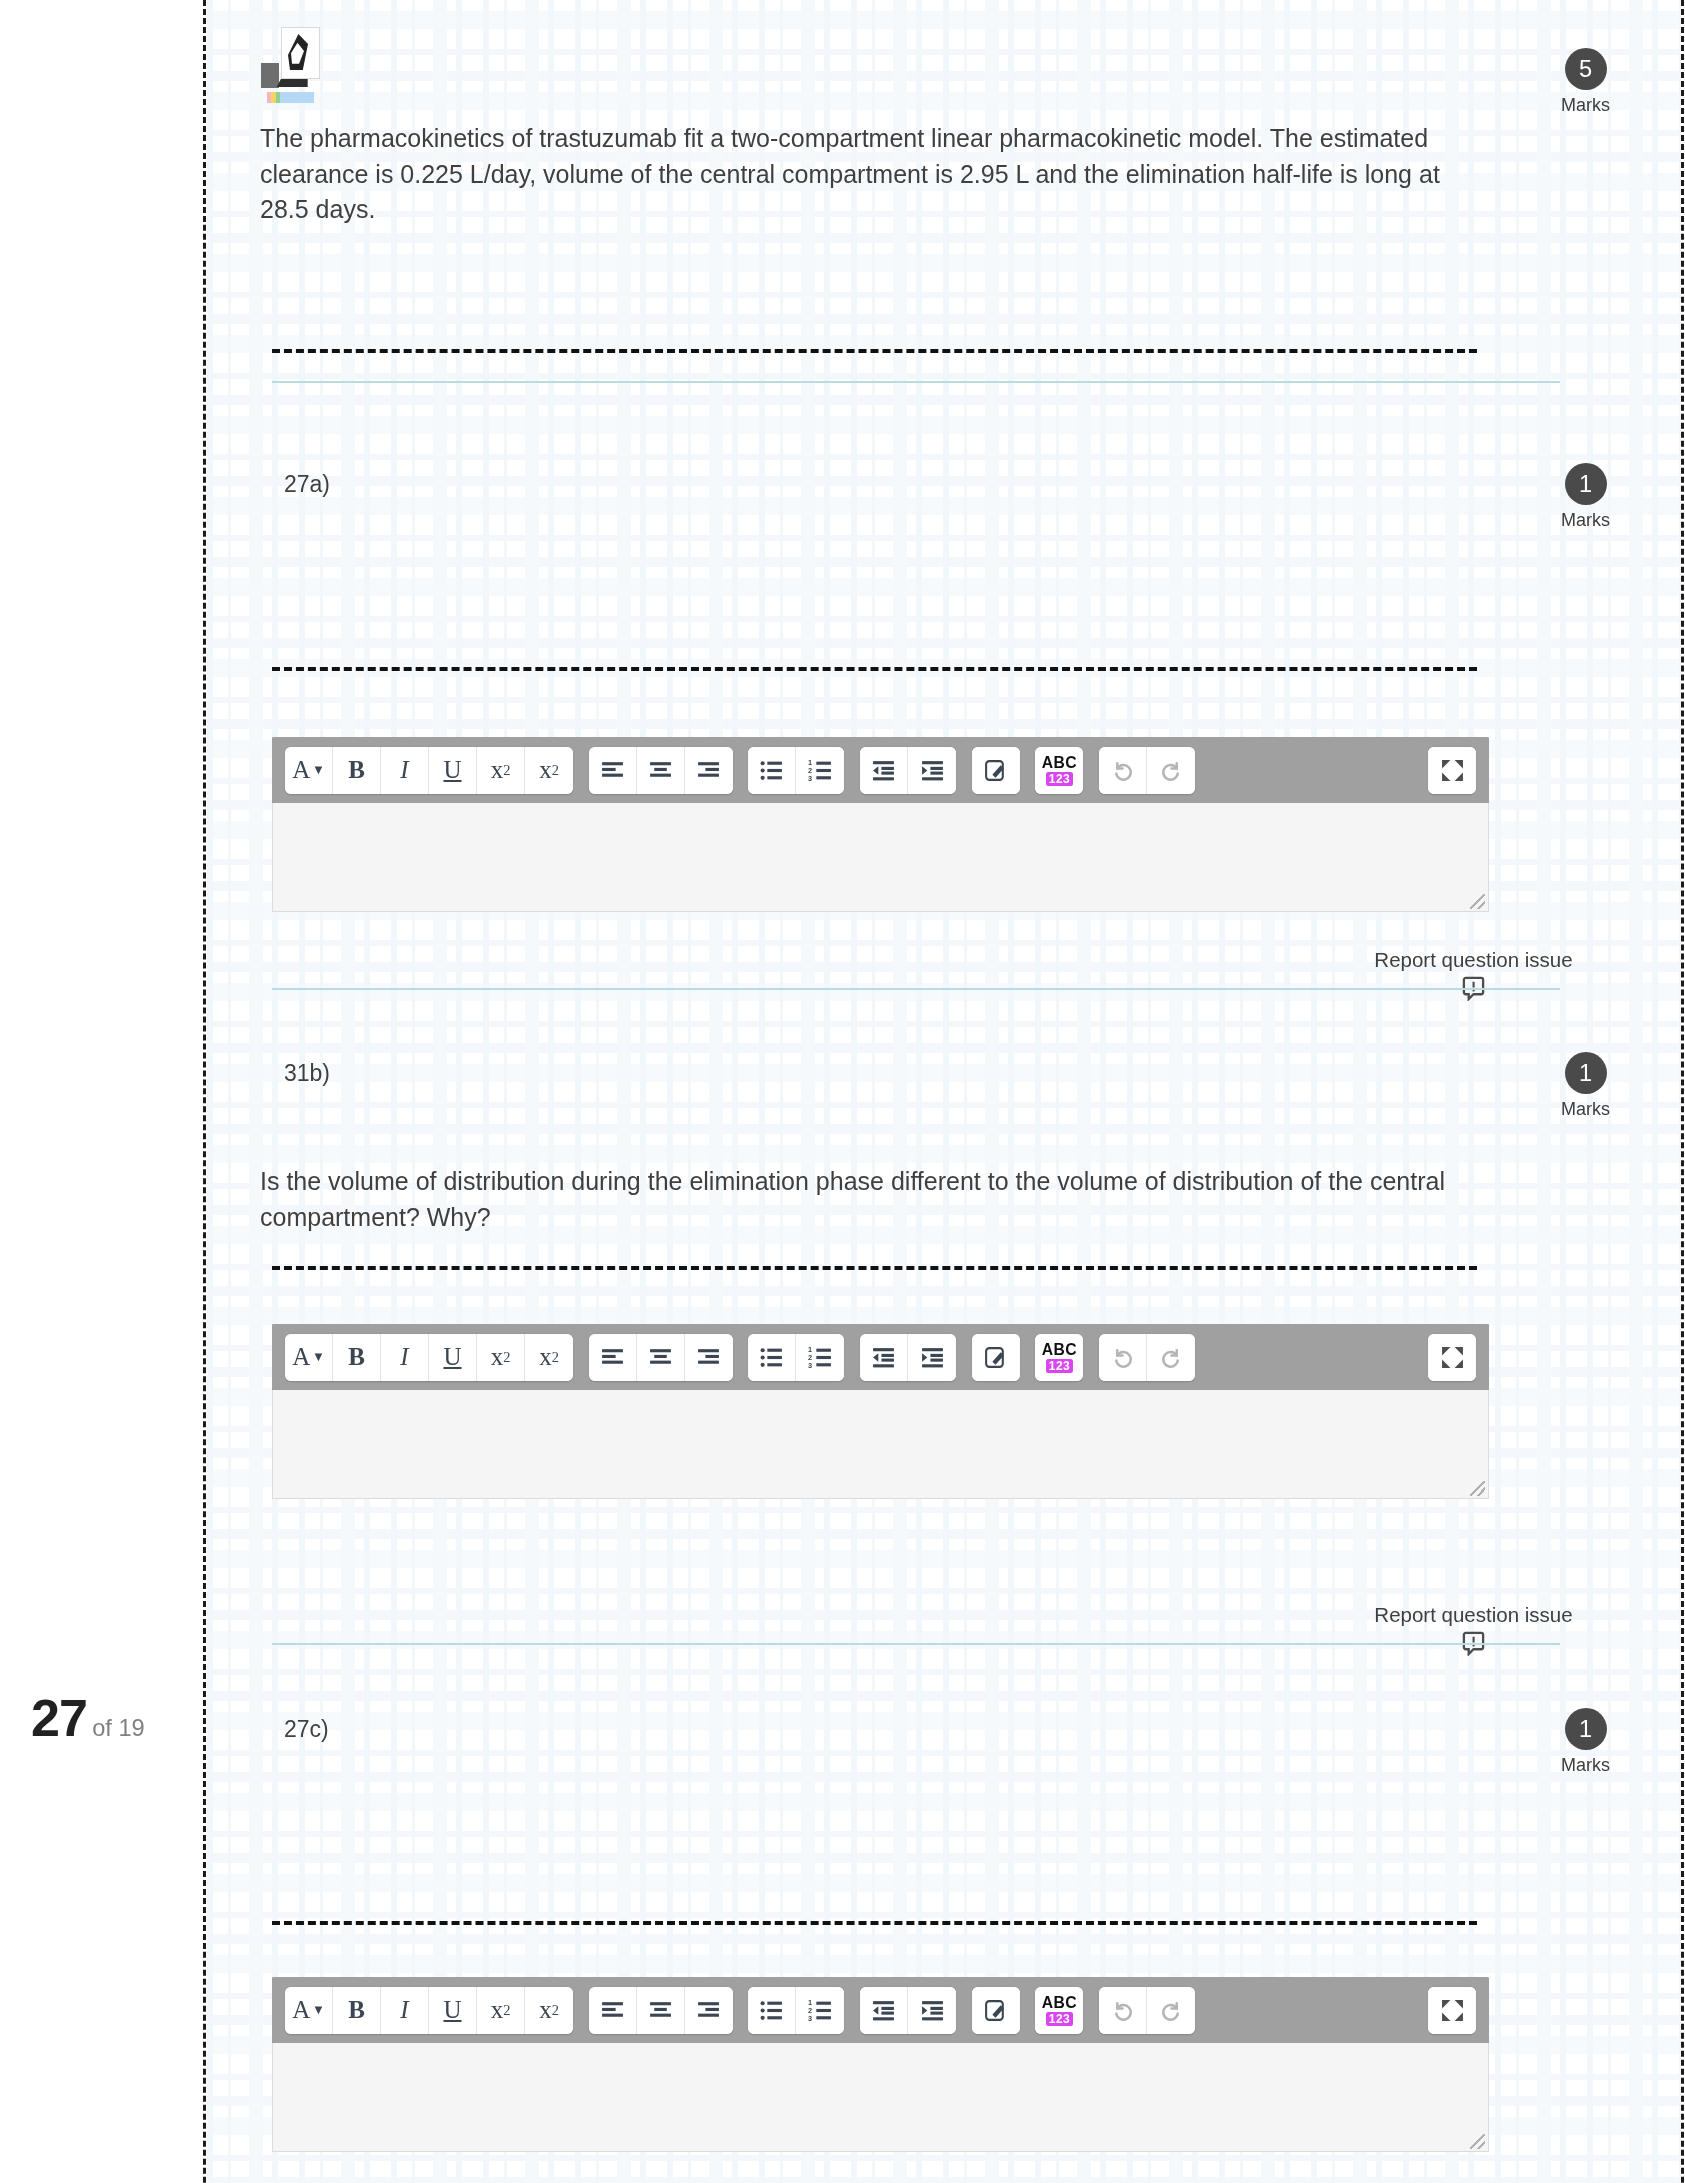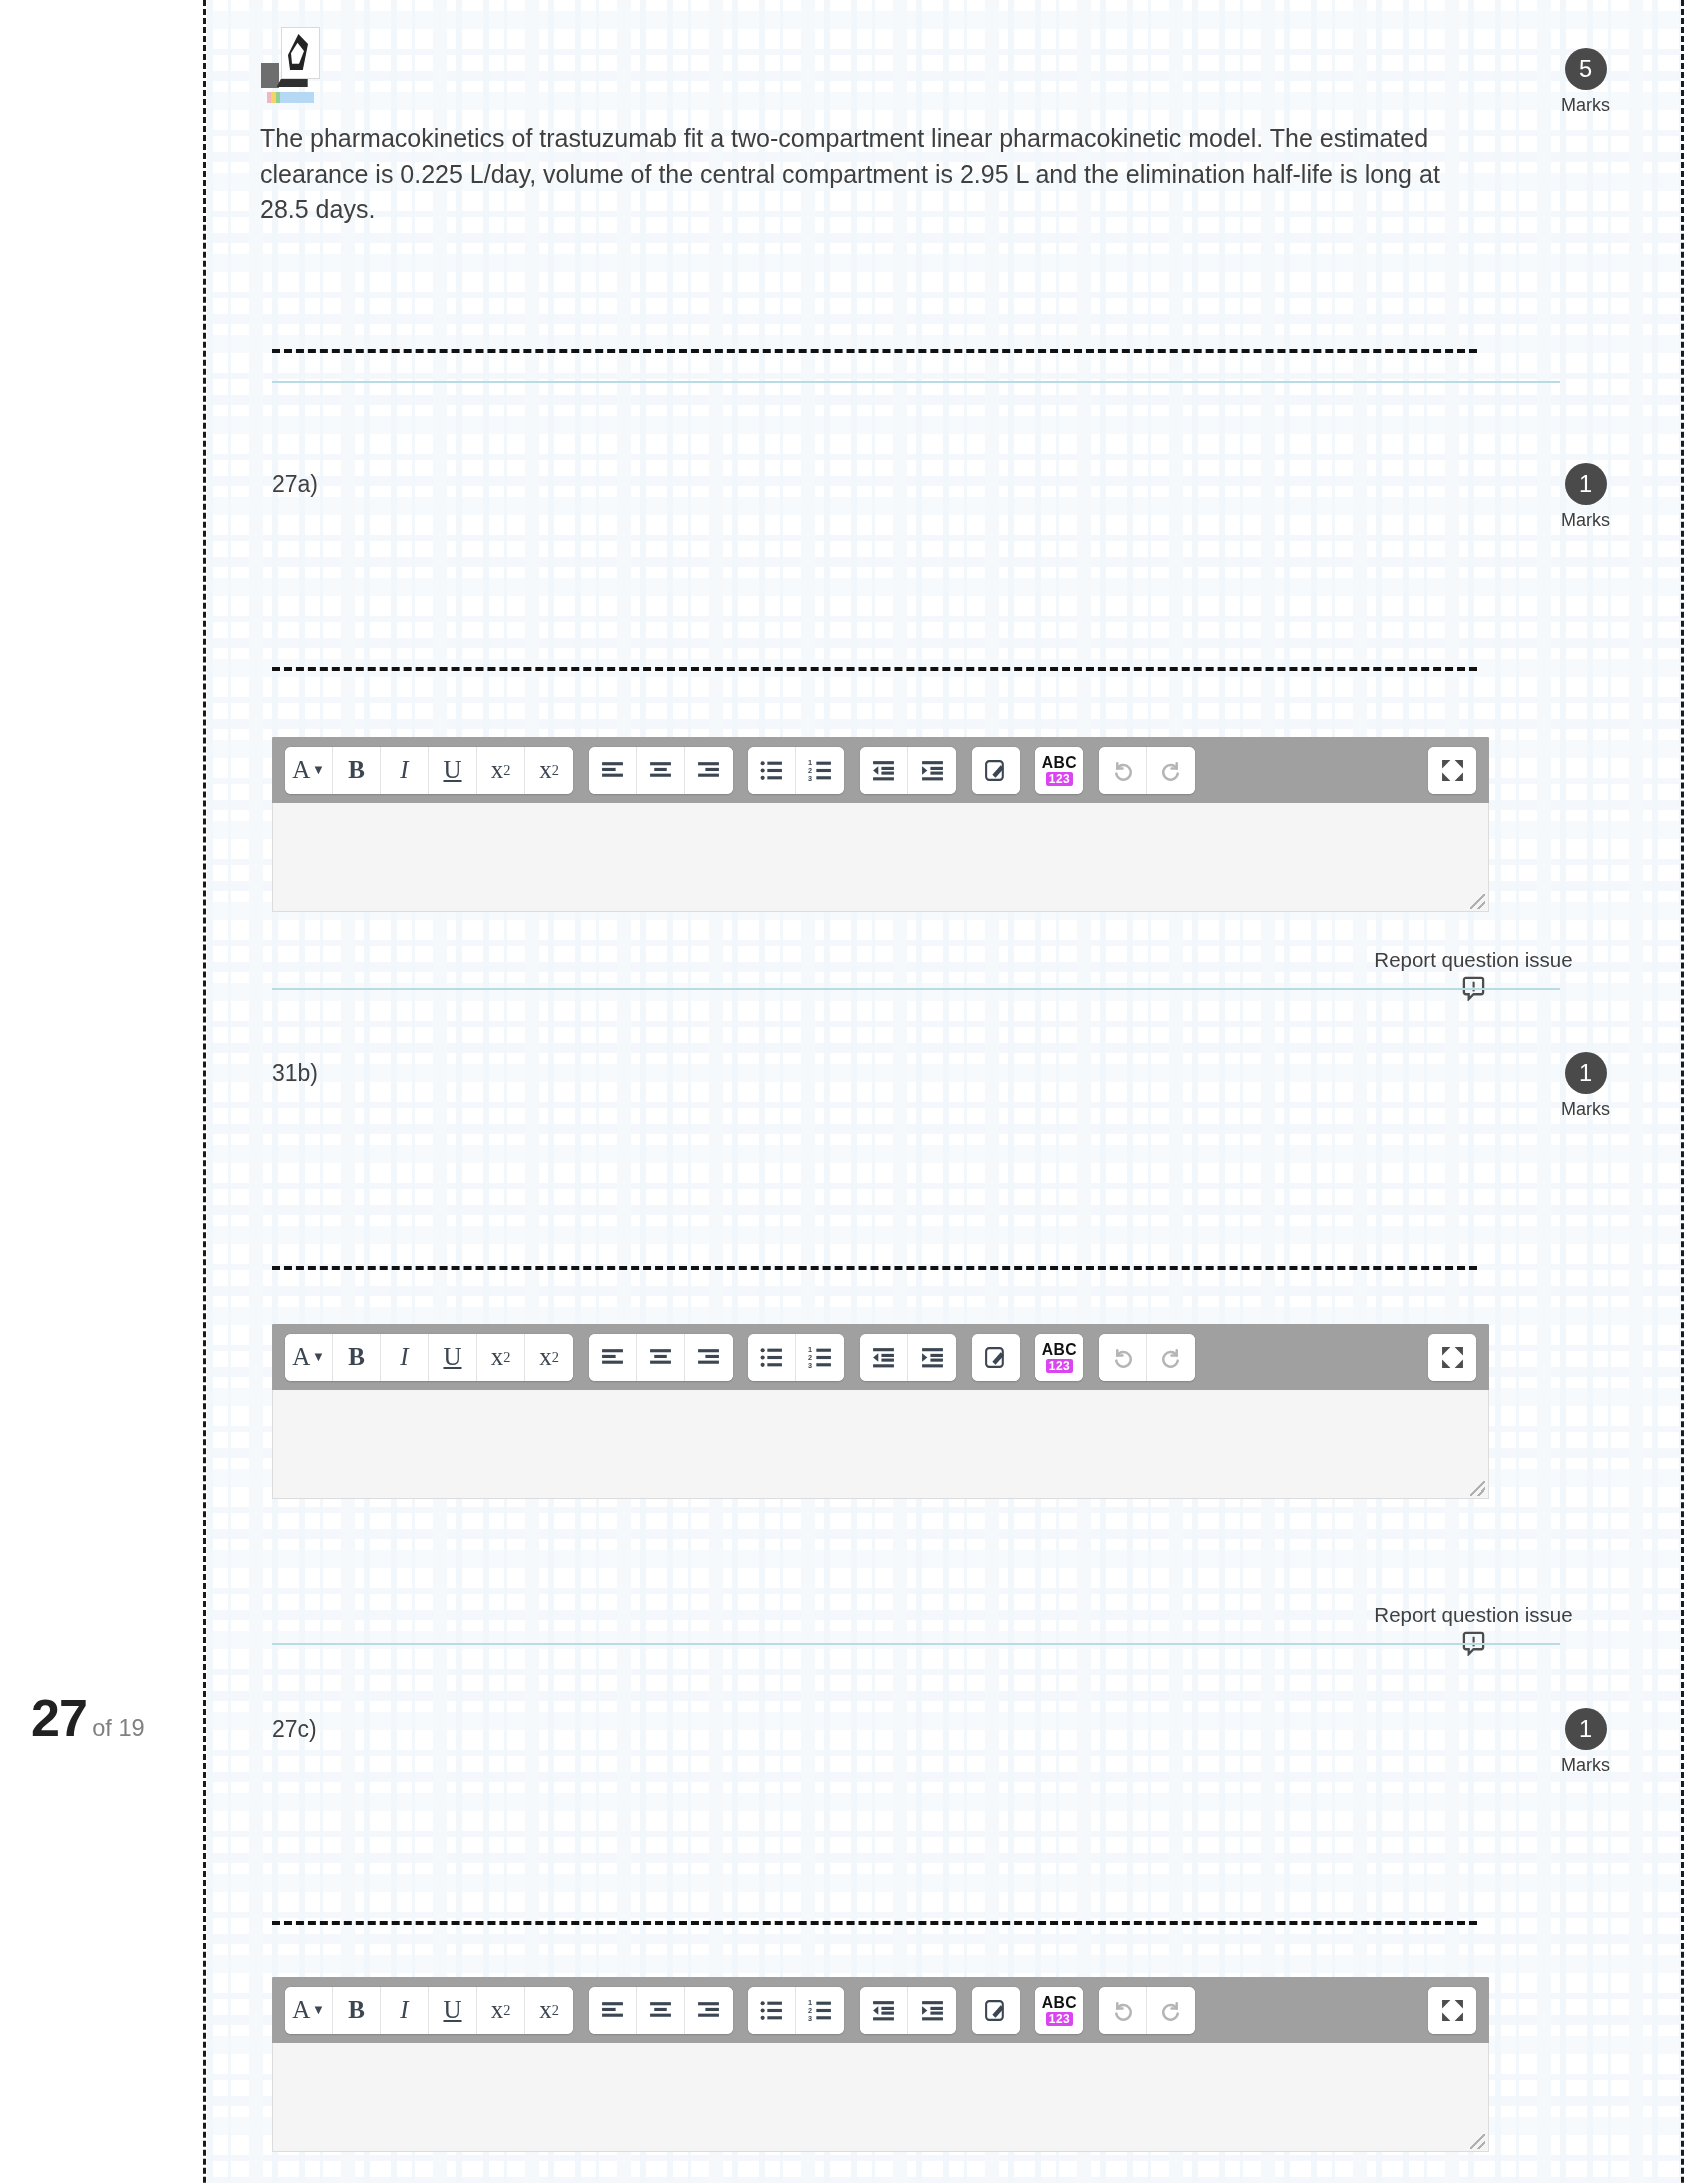--- a/index.html
+++ b/index.html
@@ -94,21 +94,21 @@
     position: absolute;
     left: 53px;
     width: 1214px;
     font-size: 25px;
     line-height: 1.42;
     color: #3f3f3f;
   }
 
   .sub-label {
     position: absolute;
-    left: 65px;
+    left: 77px;
     font-size: 23px;
     color: #3f3f3f;
   }
 
   
   .marks {
     position: absolute;
     width: 87px;
     text-align: center;
   }
@@ -501,20 +501,21 @@
             </svg>
           </div>
       </div>
       <div class="hrule" style="top:988px;"></div>
 
       <div class="sub-label" style="top:1060px;">31b)</div>
       <div class="marks" style="right:52px;top:1052px;">
         <div class="circle">1</div>
         <div class="lbl">Marks</div>
       </div>
+      <div class="sub-text" style="top:1164px;">Is the volume of distribution during the elimination phase different to the volume of distribution of the central compartment? Why?</div>
       <div class="hdash" style="top:1266px;"></div>
 
       <div class="editor" style="top:1324px;">
         <div class="editor-toolbar">
           <div class="tb-group">
             <div class="tb-btn serif">
                 <span>A</span>
                 <span style="font-size:13px;margin-left:1.7px;">▼</span>
               </div>
             <div class="tb-btn serif bold">B</div>

